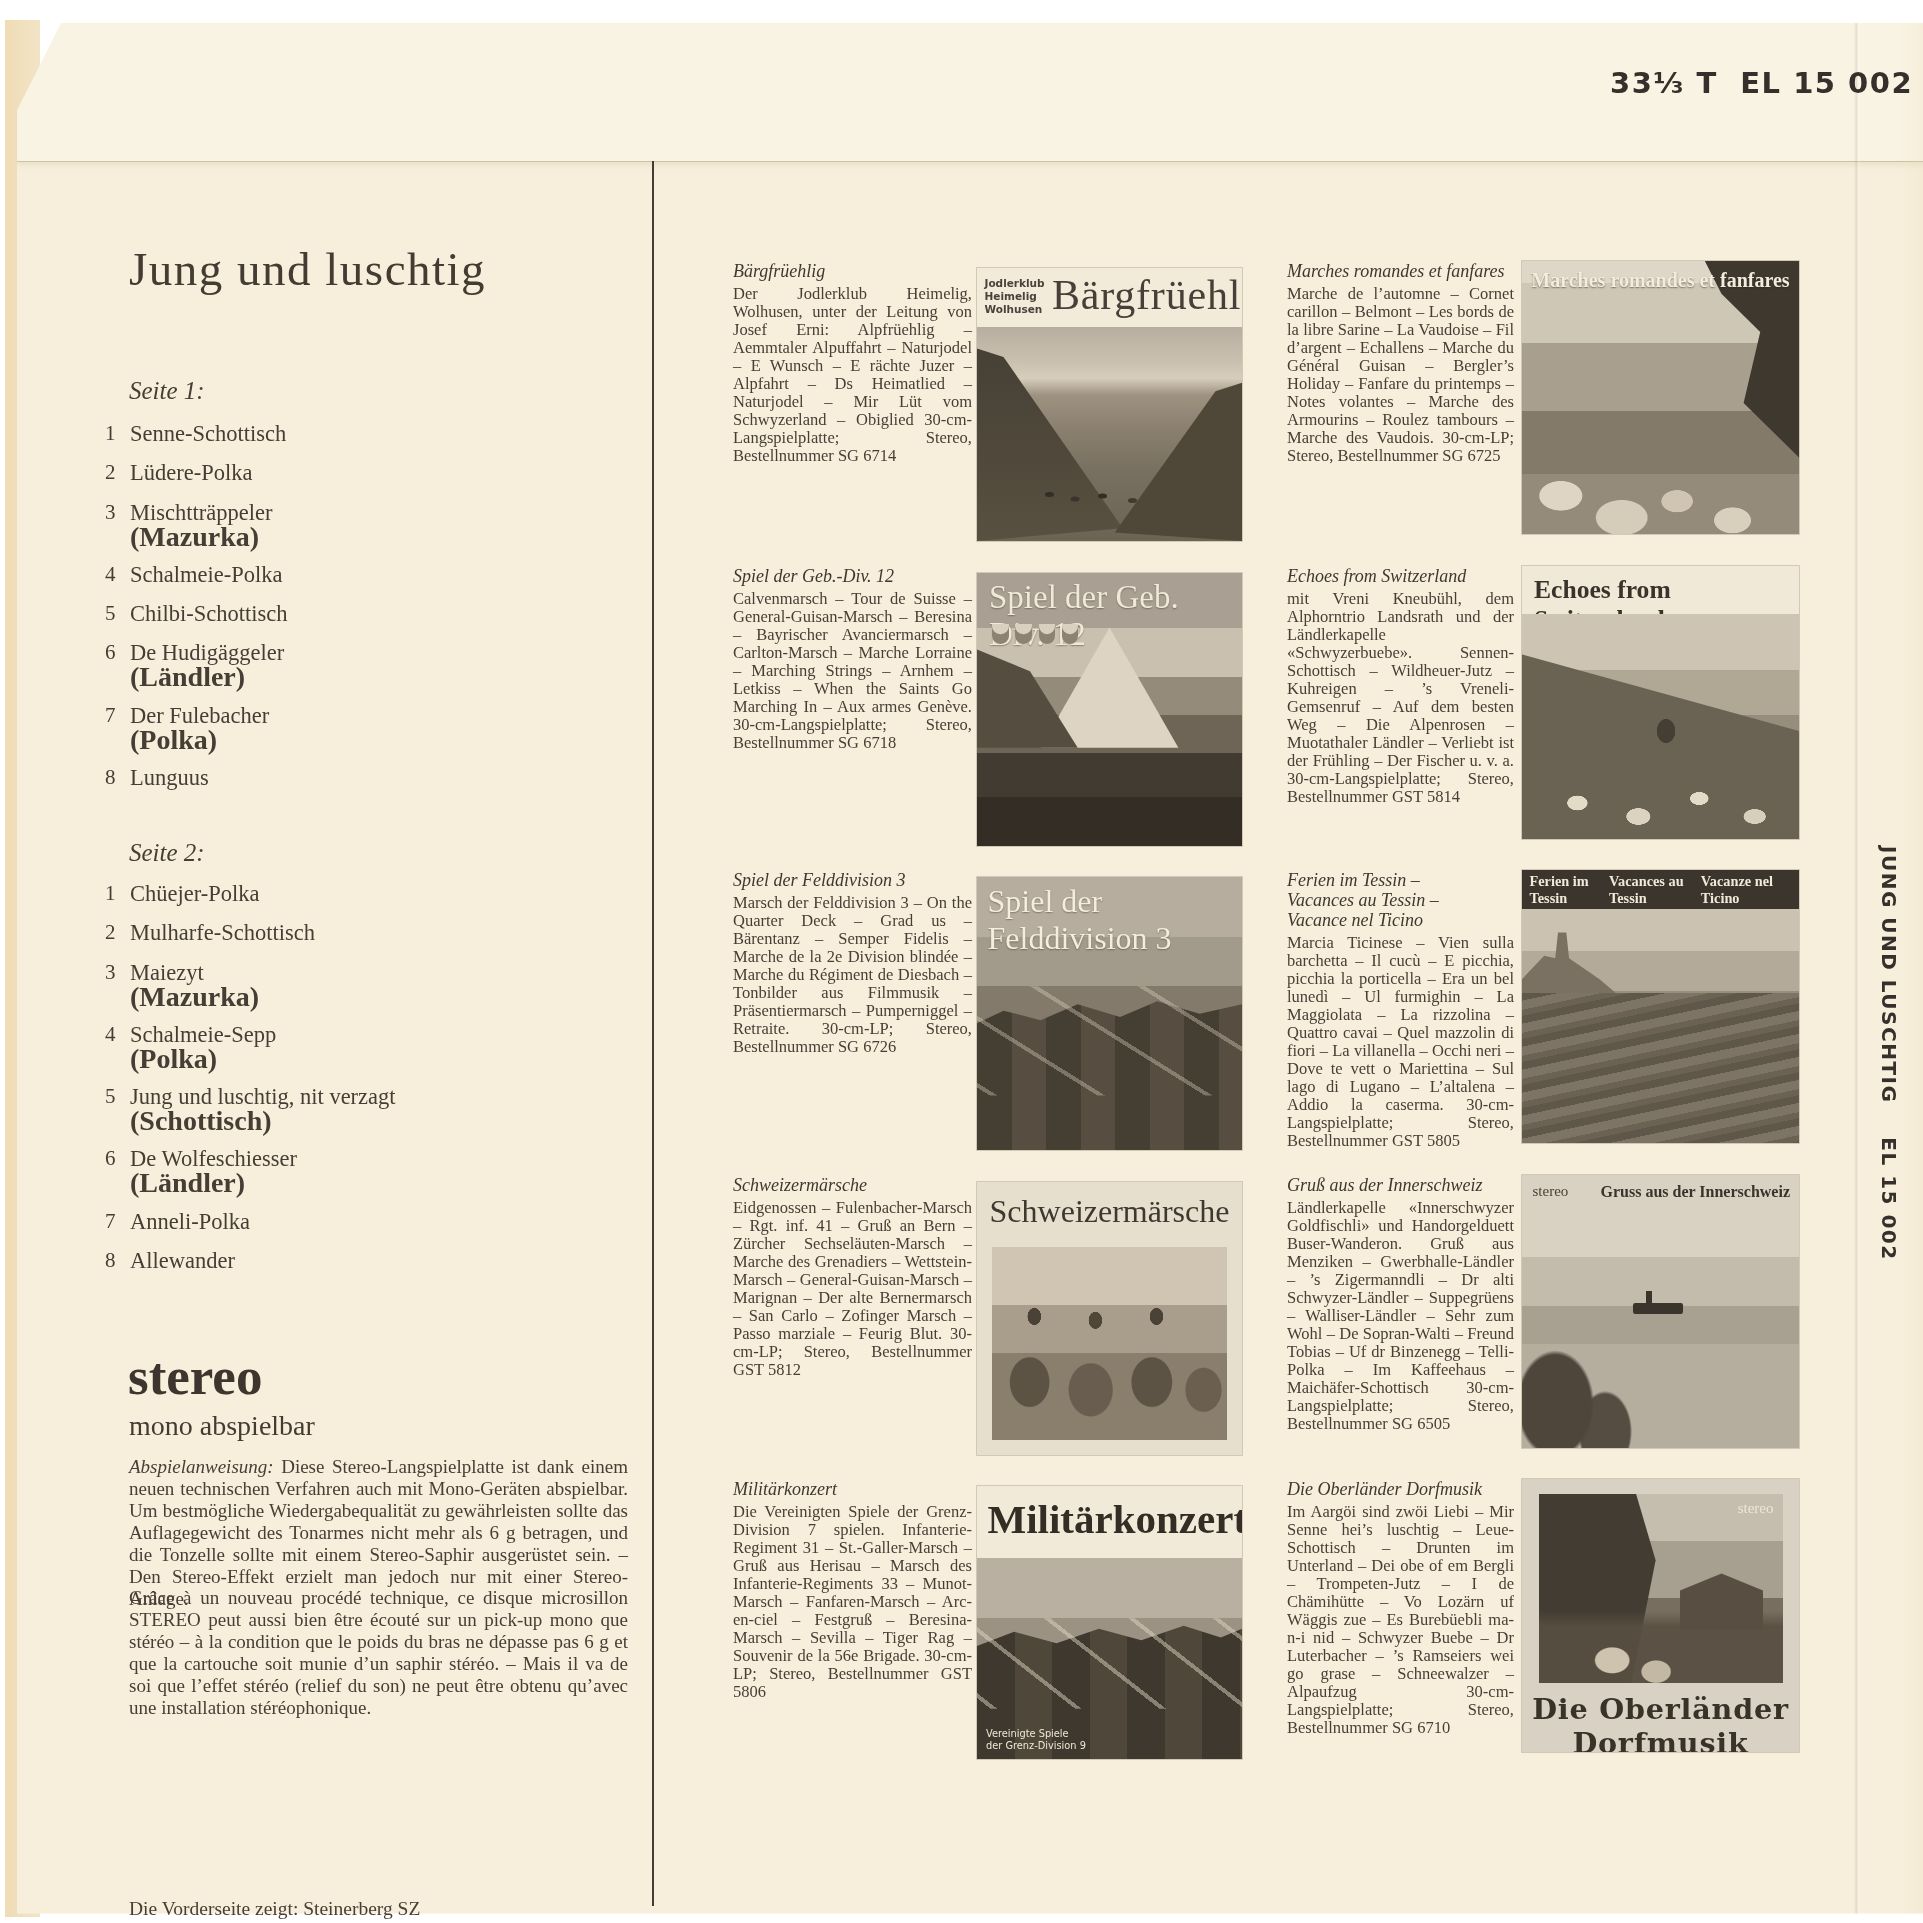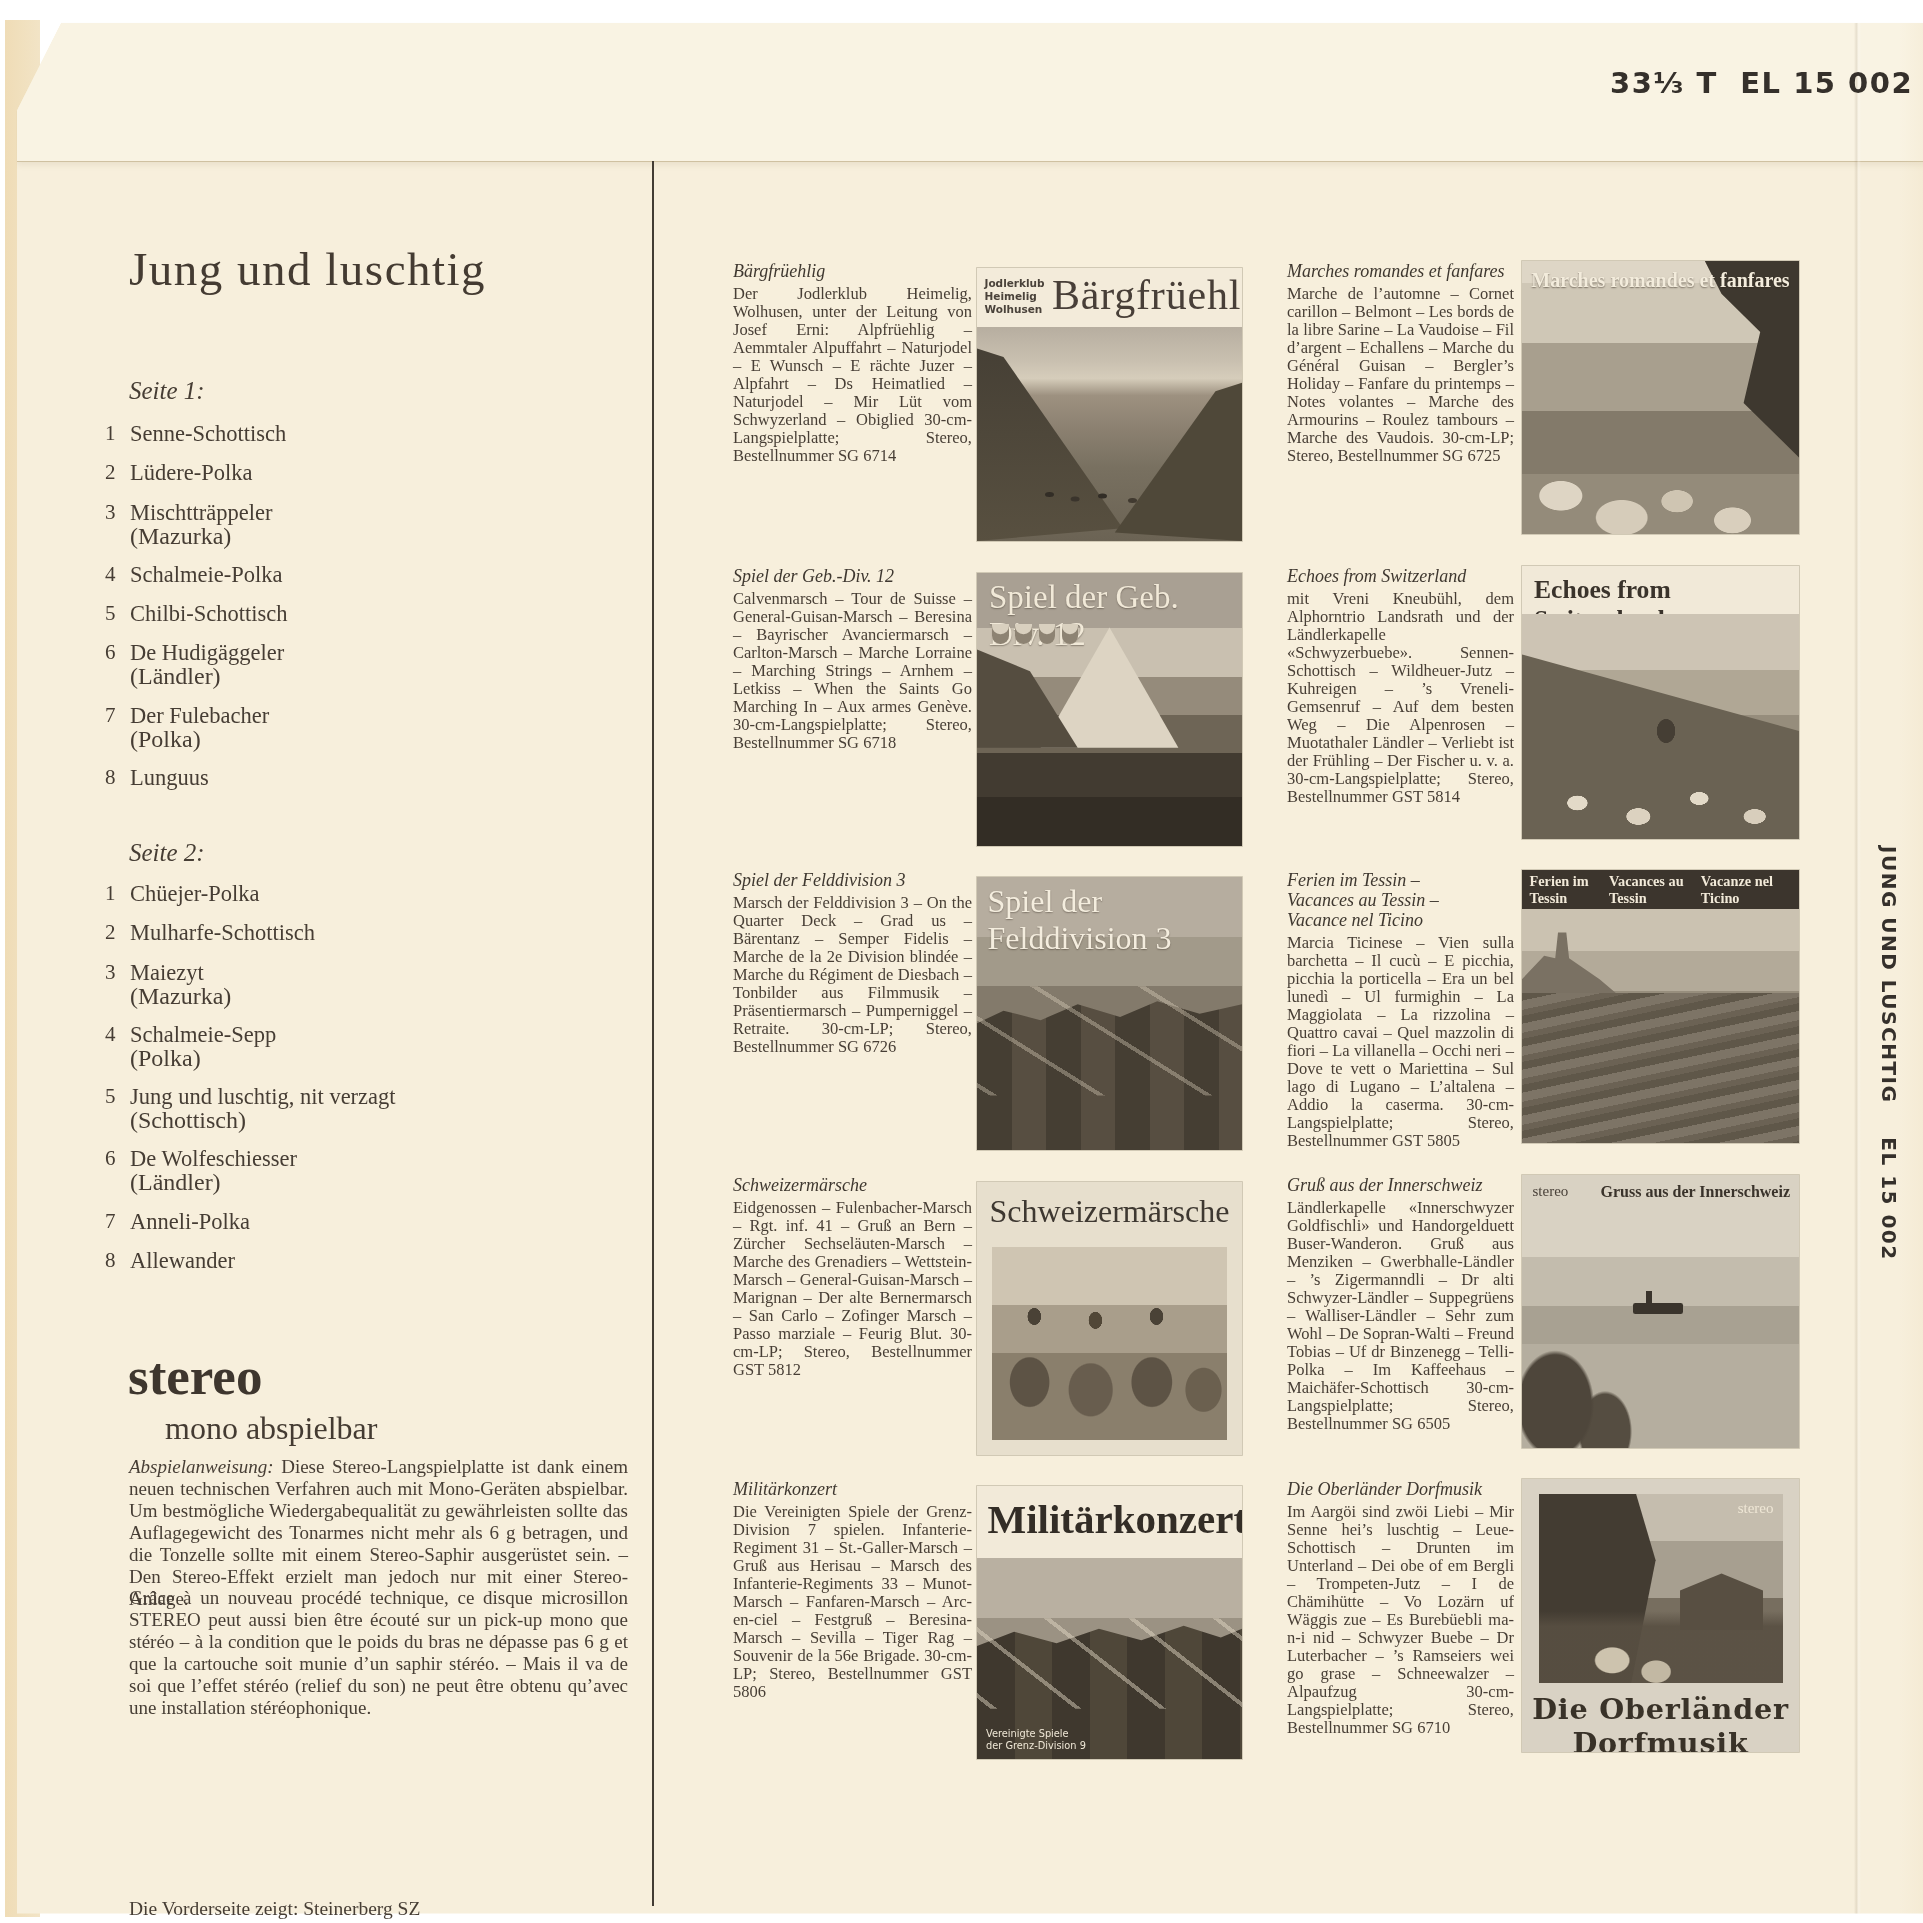--- a/index.html
+++ b/index.html
@@ -25,24 +25,24 @@
   
   .divider{position:absolute;left:652px;top:161px;width:2.3px;height:1745px;background:#433c34;}
   
   .album-title{position:absolute;left:129px;top:242px;font-size:47px;letter-spacing:1.5px;color:#443b32;}
   .side-label{position:absolute;left:129px;font-style:italic;font-size:25px;color:#463d34;}
   .s1{top:377px;} .s2{top:839px;}
   .tracklist{position:absolute;left:105px;width:526px;}
   .t1{top:421px;} .t2{top:881px;}
   .track{display:flex;margin-bottom:14.3px;font-size:22.5px;line-height:25px;}
   .track .num{width:25px;font-size:21px;}
-  .track .sub{font-size:24px;line-height:23px;}
+  .track .sub{font-size:28px;line-height:23px;font-weight:bold;}
   .track .sub:empty{display:none;}
   .stereo-big{position:absolute;left:128px;top:1350px;font-size:53px;font-weight:bold;line-height:1;color:#3e362e;}
-  .mono{position:absolute;left:129px;top:1410px;font-size:32px;color:#443b32;margin-left:36px;}
+  .mono{position:absolute;left:129px;top:1410px;font-size:28px;color:#443b32;}
   .para{position:absolute;left:129px;width:499px;font-size:19px;line-height:22px;text-align:justify;color:#473e35;}
   .pde{top:1456px;} .pfr{top:1587px;}
   .lead-it{font-style:italic;}
   .front-note{position:absolute;left:129px;top:1898px;font-size:19.5px;color:#473e35;}
   
   .promo{position:absolute;left:0;top:0;width:100%;height:0;}
   .r1{top:261px;} .r2{top:566px;} .r3{top:870px;} .r4{top:1175px;} .r5{top:1479px;}
   .p-text{position:absolute;}
   .pta{left:733px;width:239px;} .ptb{left:1287px;width:227px;}
   .p-title{font-style:italic;font-size:18px;line-height:20px;white-space:pre;margin-bottom:3.8px;color:#3f3830;}

